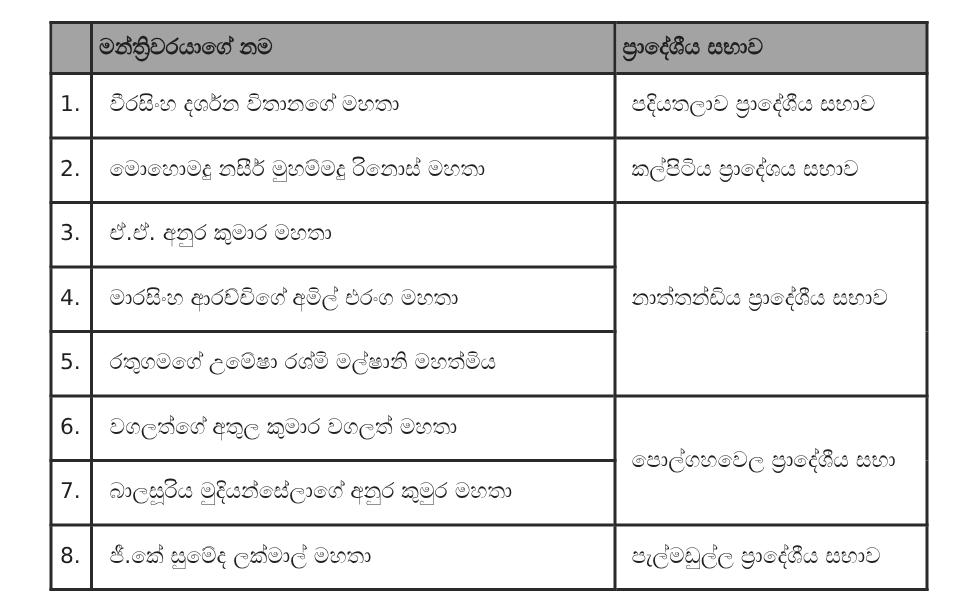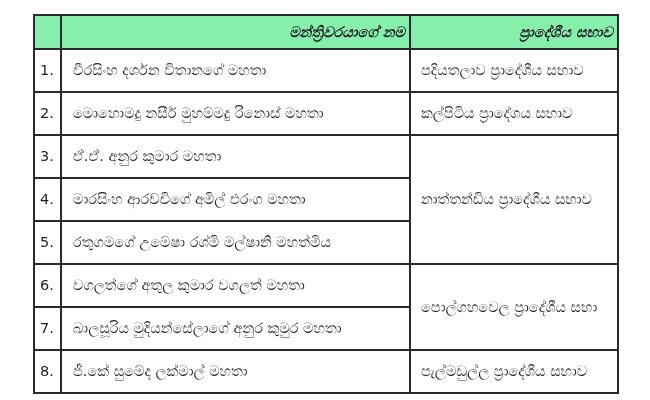--- a/index.html
+++ b/index.html
@@ -30,26 +30,25 @@
     border: 2px solid #2a2a2a;
     font-size: 14.5px;
     line-height: 1.15;
     overflow: hidden;
     white-space: nowrap;
   }
   col.c-no   { width: 27px; }
   col.c-name { width: 349px; }
   col.c-cncl { width: 208px; }
   tr.header-row th {
-    background: #86efac;
+    background: #a3a3a3;
     font-weight: bold;
-    text-align: right;
+    text-align: left;
     height: 28px;
     padding: 2px 4px;
-    font-style: italic;
   }
   tr.data-row { height: 43px; }
   td.cell-no {
     text-align: left;
     padding: 2px 2px 2px 5px;
     vertical-align: middle;
     font-size: 13.5px;
     background: #ffffff;
   }
   td.cell-name {

